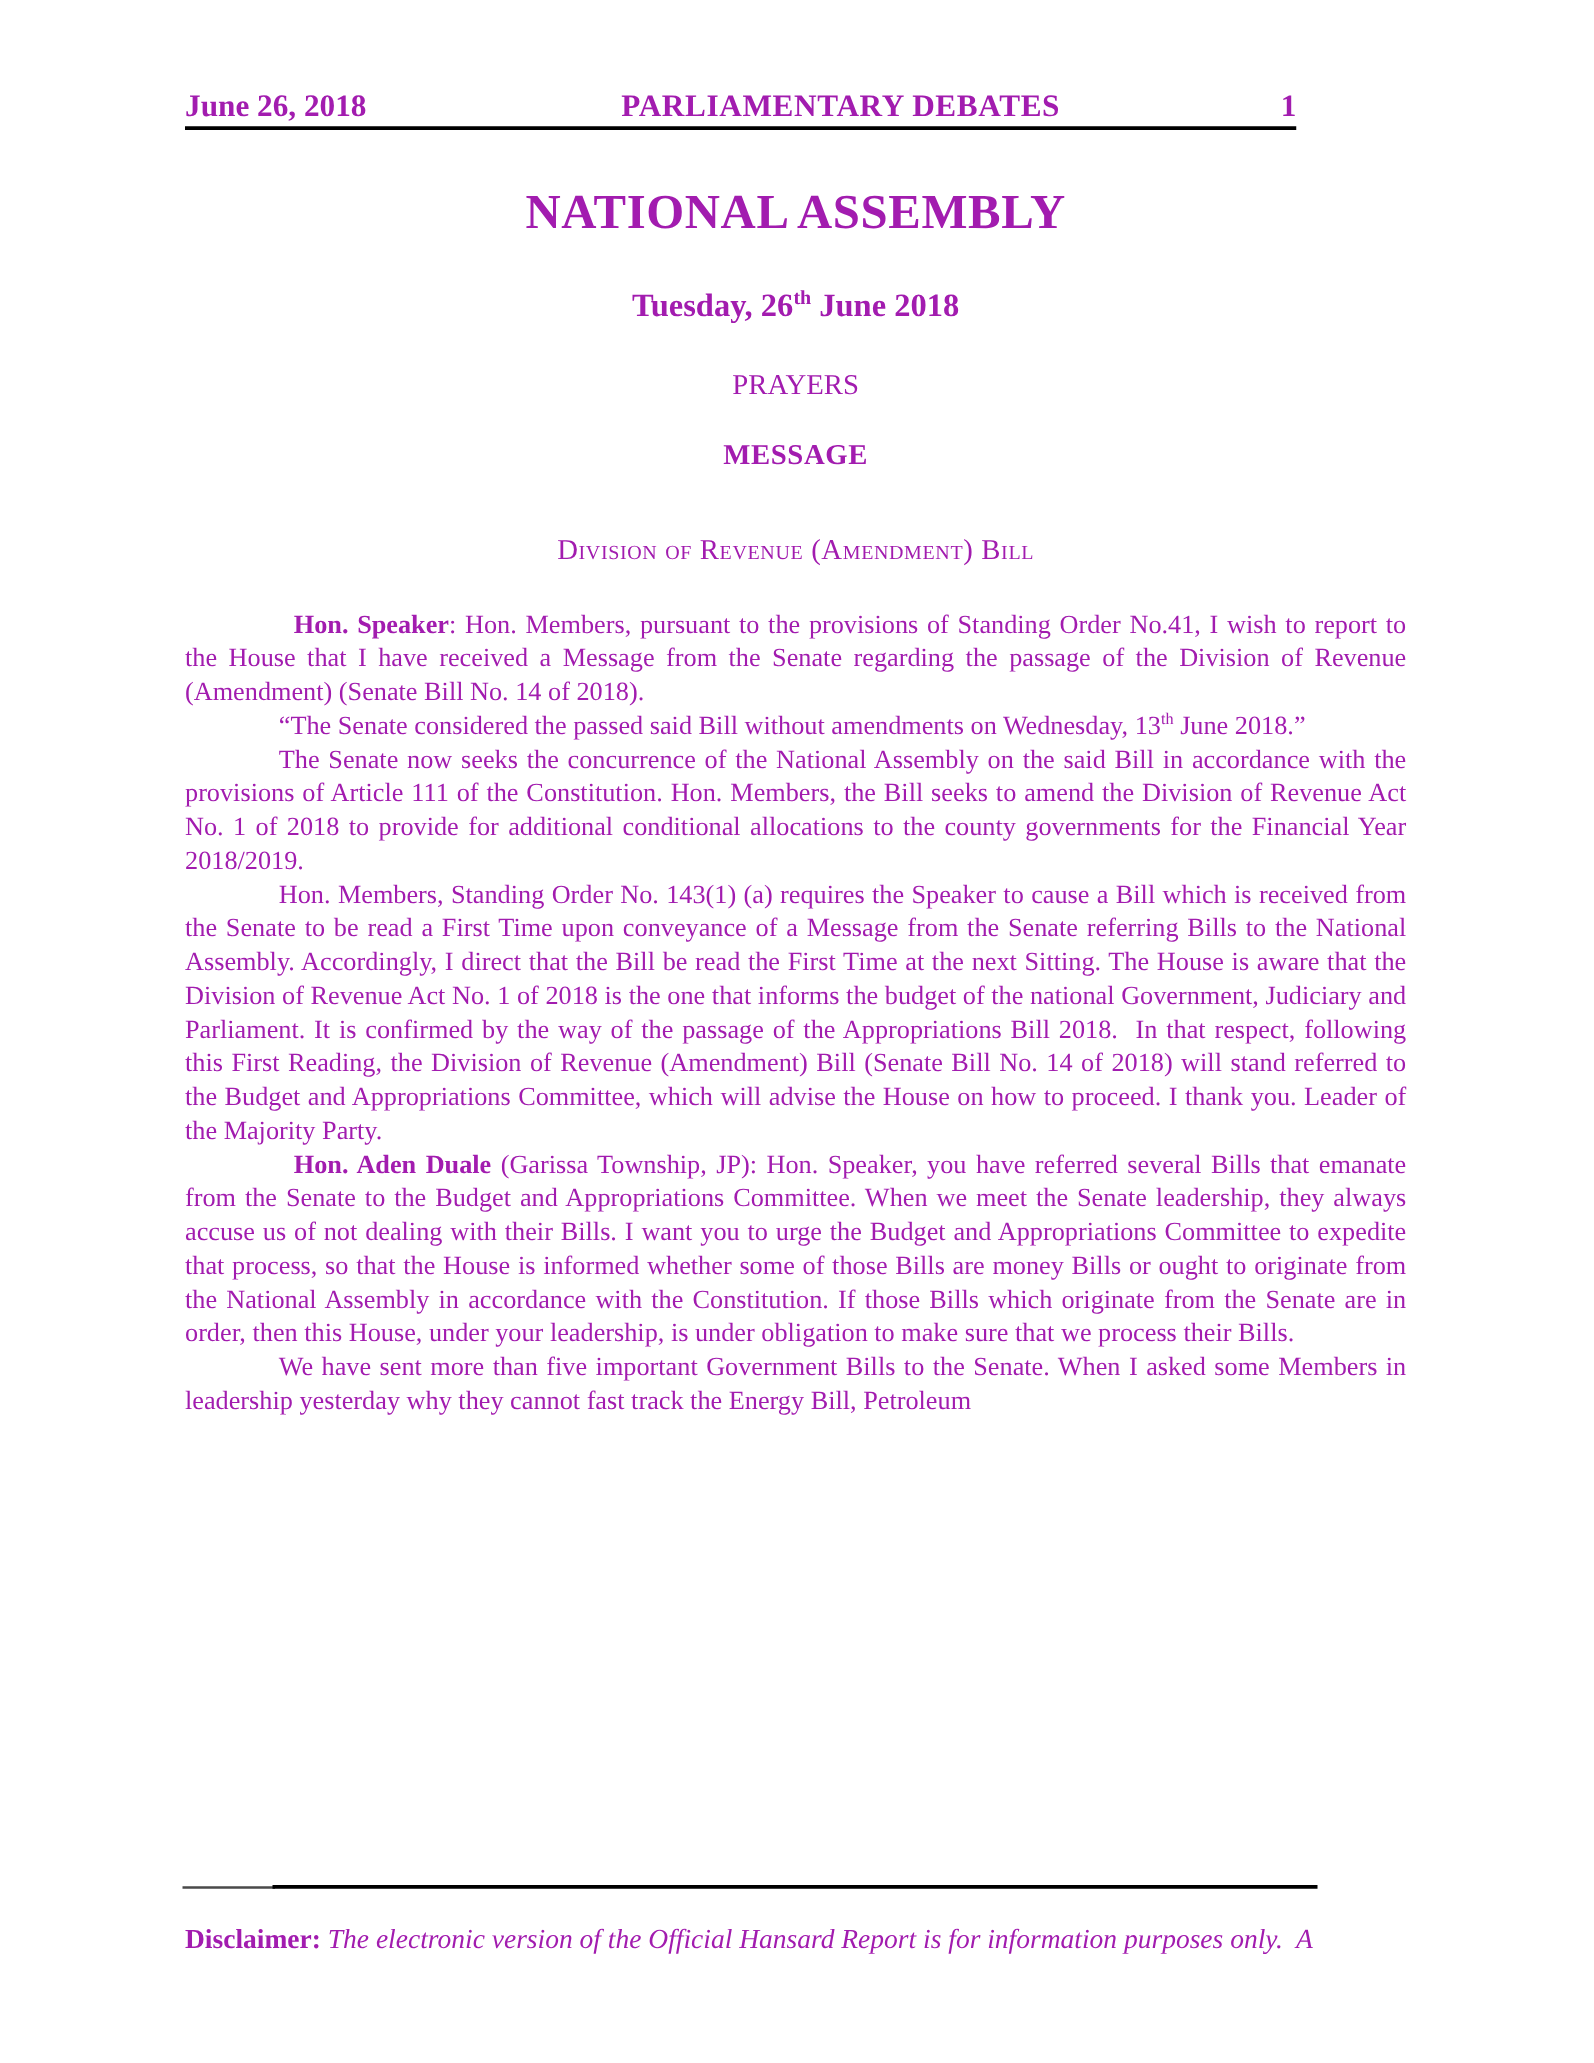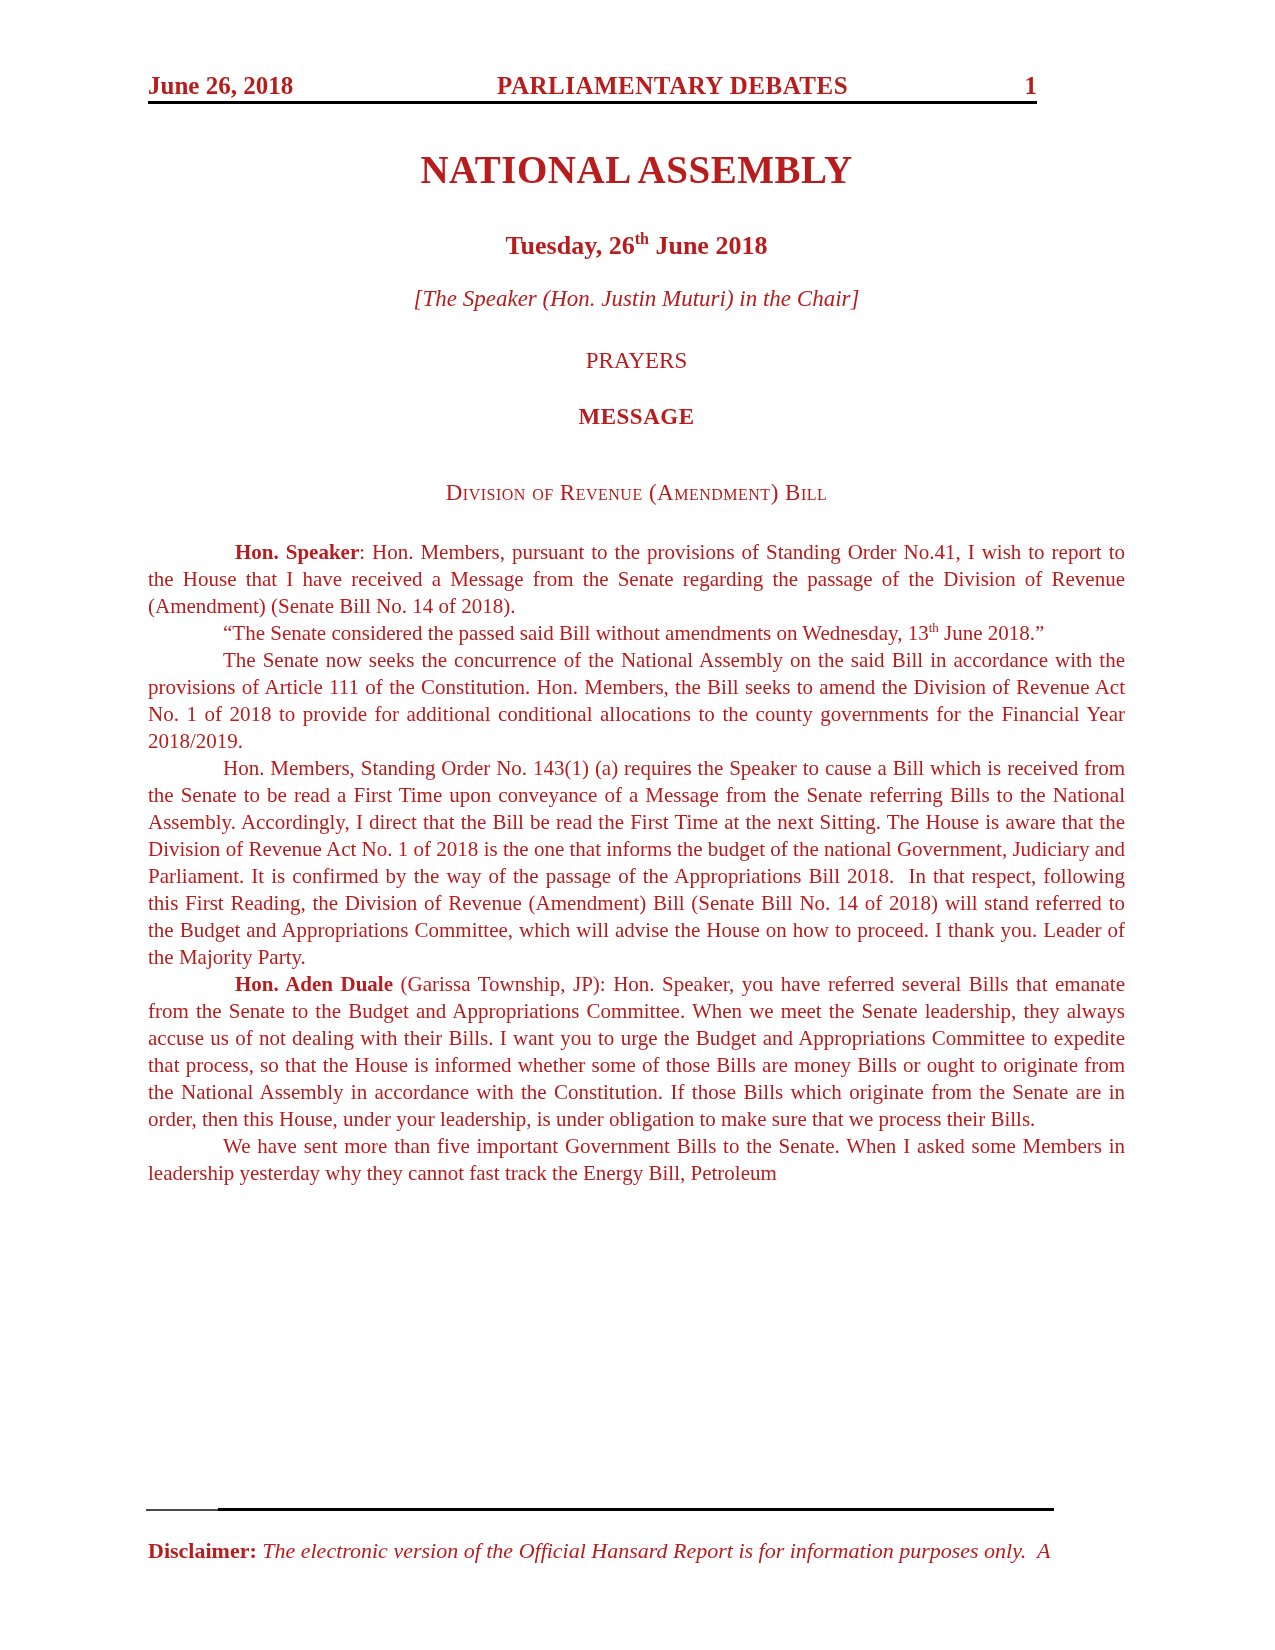--- a/index.html
+++ b/index.html
@@ -1,21 +1,21 @@
 <!DOCTYPE html>
 <html><head>
 <meta charset="utf-8">
 <style>
   * { margin:0; padding:0; box-sizing:border-box; }
   html,body { background:#e8e8e8; }
   .page {
     position:relative;
     width:1275px; height:1650px;
     background:#ffffff;
-    color:#b91c1c;
+    color:#a21caf;
     font-family:"Liberation Serif","DejaVu Serif",serif;
     overflow:hidden;
     padding:74px 150px 0 148px;
   }
   
   .running-header {
     position:relative;
     width:889px; height:30px;
     border-bottom:3px solid #000;
     font-weight:bold; font-size:25px;
@@ -55,21 +55,20 @@
 
   <div class="running-header">
     <span class="hdr-date">June 26, 2018</span>
     <span class="hdr-title">PARLIAMENTARY DEBATES</span>
     <span class="hdr-page">1</span>
   </div>
 
   <div class="masthead">
     <div class="assembly-title">NATIONAL ASSEMBLY</div>
     <div class="sitting-date"><span>Tuesday, 26</span><sup>th</sup><span> June 2018</span></div>
-    <div class="chair-note">[The Speaker (Hon. Justin Muturi) in the Chair]</div>
     <div class="prayers-heading">PRAYERS</div>
     <div class="section-heading">MESSAGE</div>
     <div class="bill-heading">Division of Revenue (Amendment) Bill</div>
   </div>
 
   <div class="debate-body">
     <p><b>Hon. Speaker</b><span>: Hon. Members, pursuant to the provisions of Standing Order No.41, I wish to report to the House that I have received a Message from the Senate regarding the passage of the Division of Revenue (Amendment) (Senate Bill No. 14 of 2018).</span></p>
     <p><span>“The Senate considered the passed said Bill without amendments on Wednesday, 13</span><sup>th</sup><span> June 2018.”</span></p>
     <p><span>The Senate now seeks the concurrence of the National Assembly on the said Bill in accordance with the provisions of Article 111 of the Constitution. Hon. Members, the Bill seeks to amend the Division of Revenue Act No. 1 of 2018 to provide for additional conditional allocations to the county governments for the Financial Year 2018/2019.</span></p>
     <p><span>Hon. Members, Standing Order No. 143(1) (a) requires the Speaker to cause a Bill which is received from the Senate to be read a First Time upon conveyance of a Message from the Senate referring Bills to the National Assembly. Accordingly, I direct that the Bill be read the First Time at the next Sitting. The House is aware that the Division of Revenue Act No. 1 of 2018 is the one that informs the budget of the national Government, Judiciary and Parliament. It is confirmed by the way of the passage of the Appropriations Bill 2018.&nbsp; In that respect, following this First Reading, the Division of Revenue (Amendment) Bill (Senate Bill No. 14 of 2018) will stand referred to the Budget and Appropriations Committee, which will advise the House on how to proceed. I thank you. Leader of the Majority Party.</span></p>

